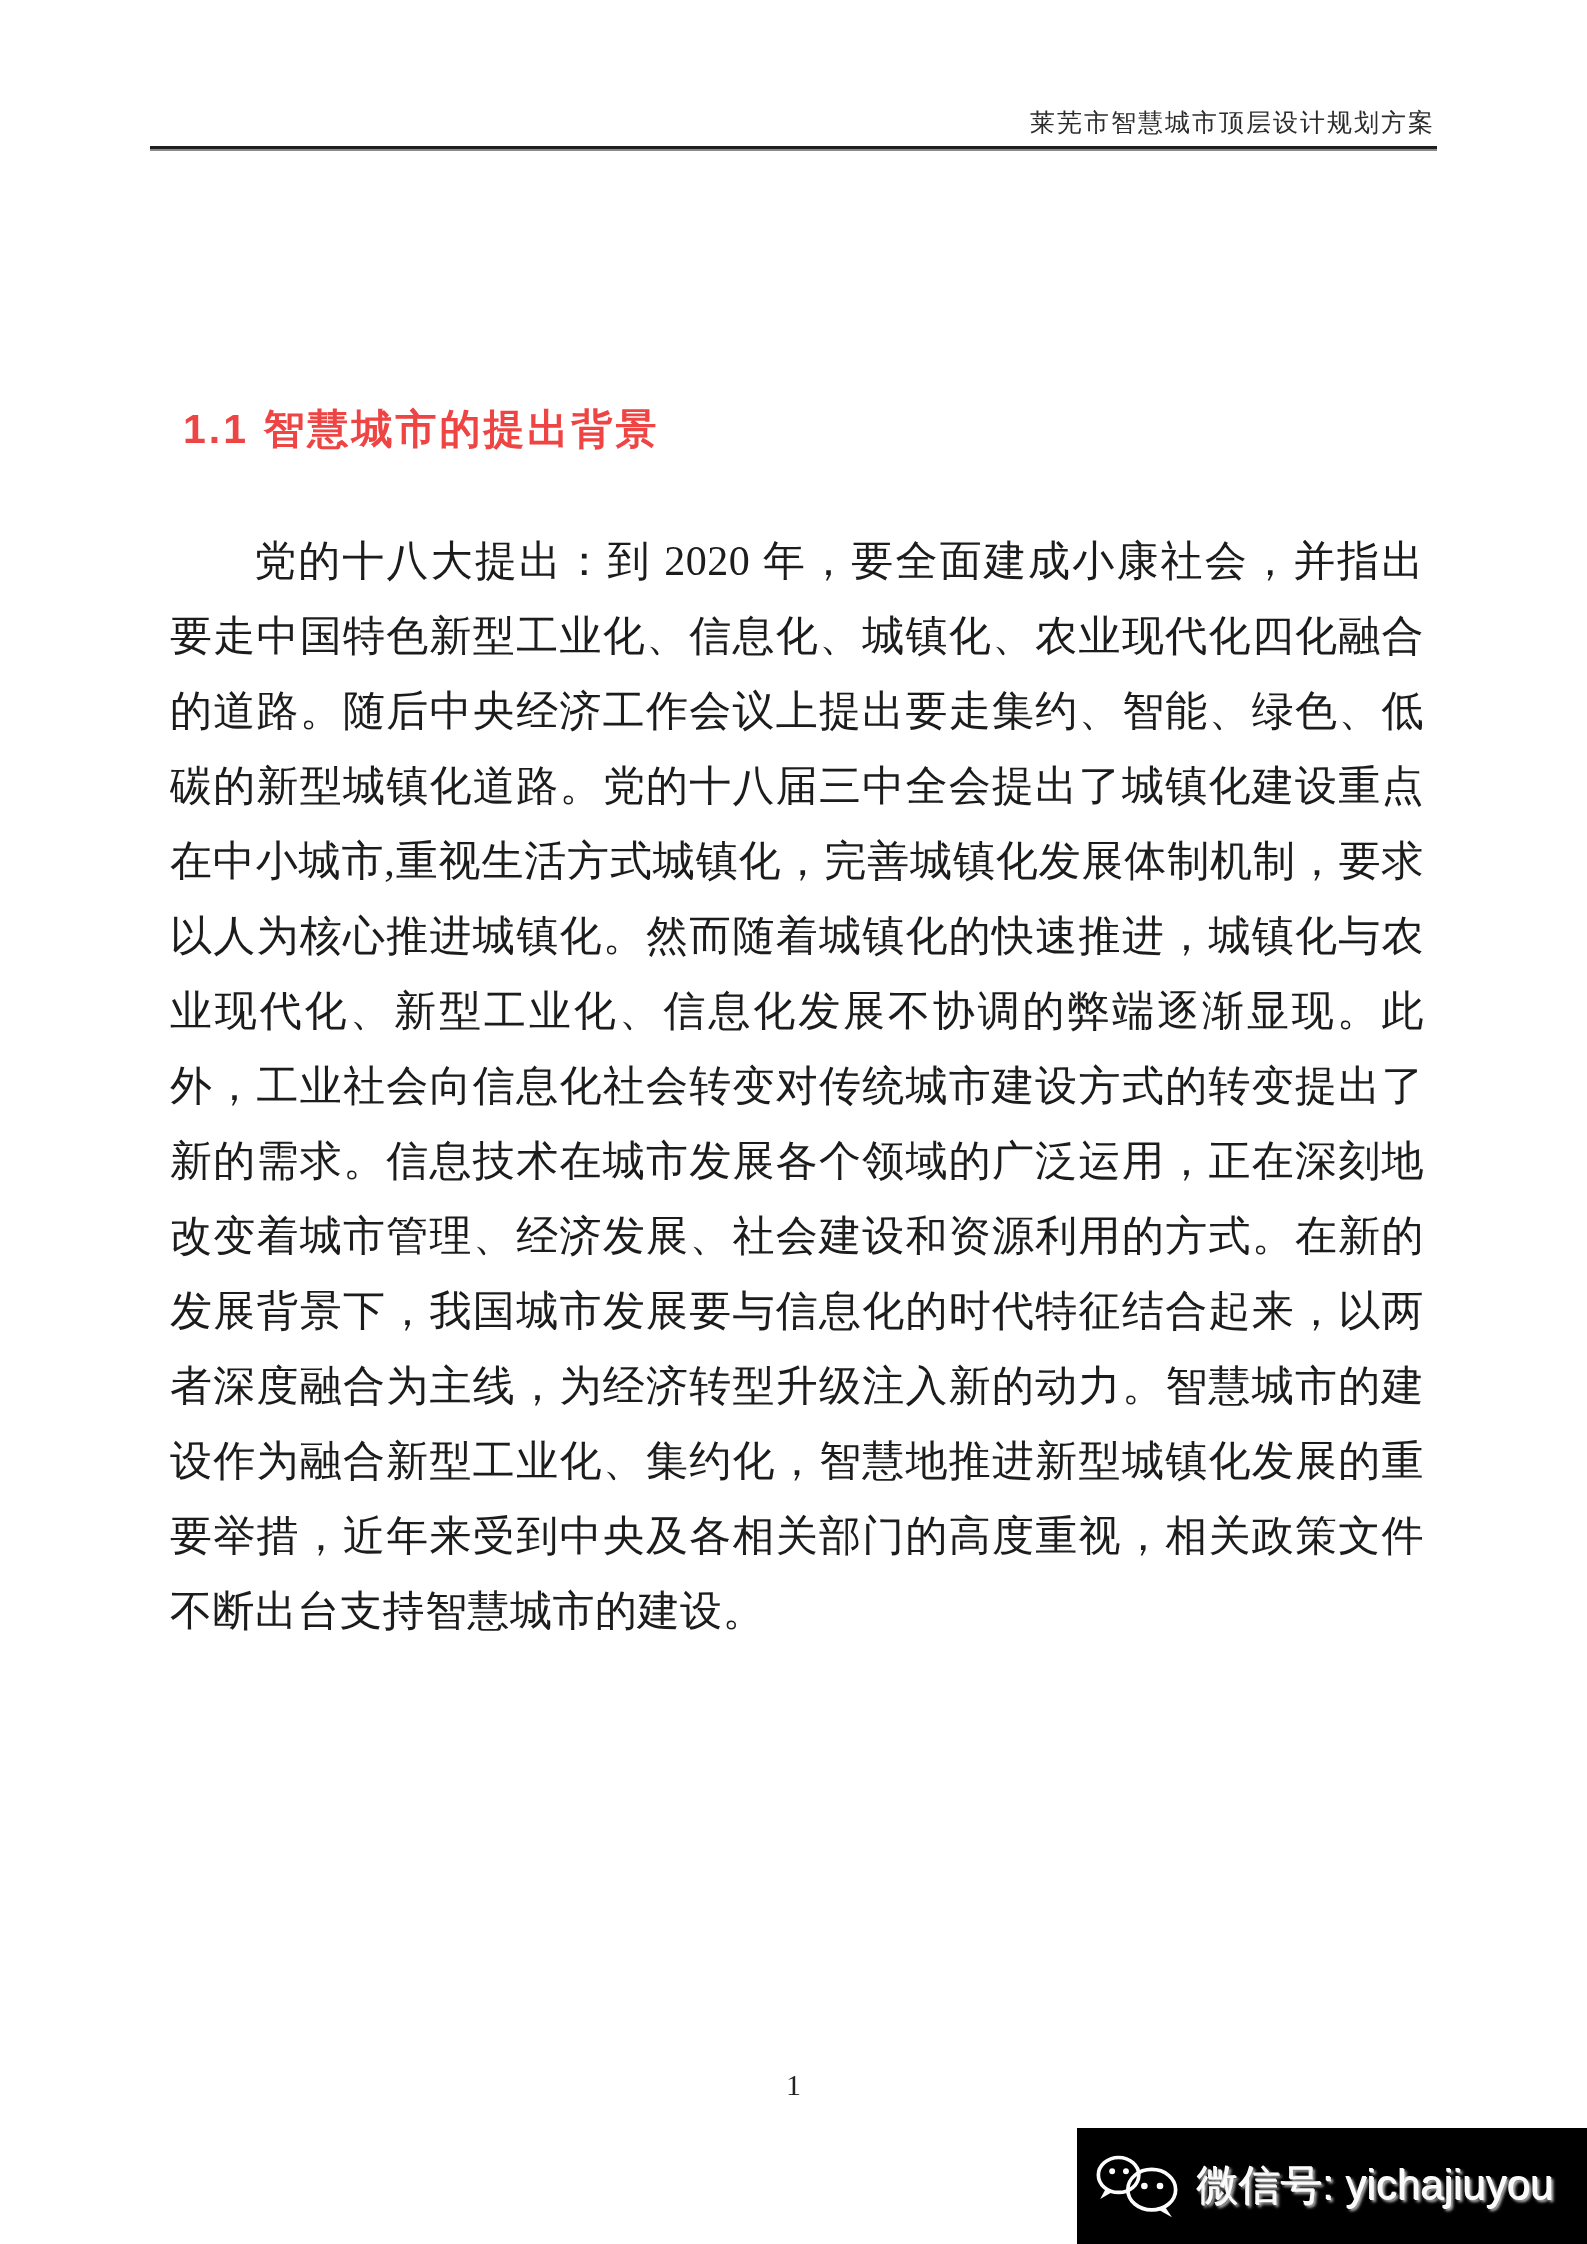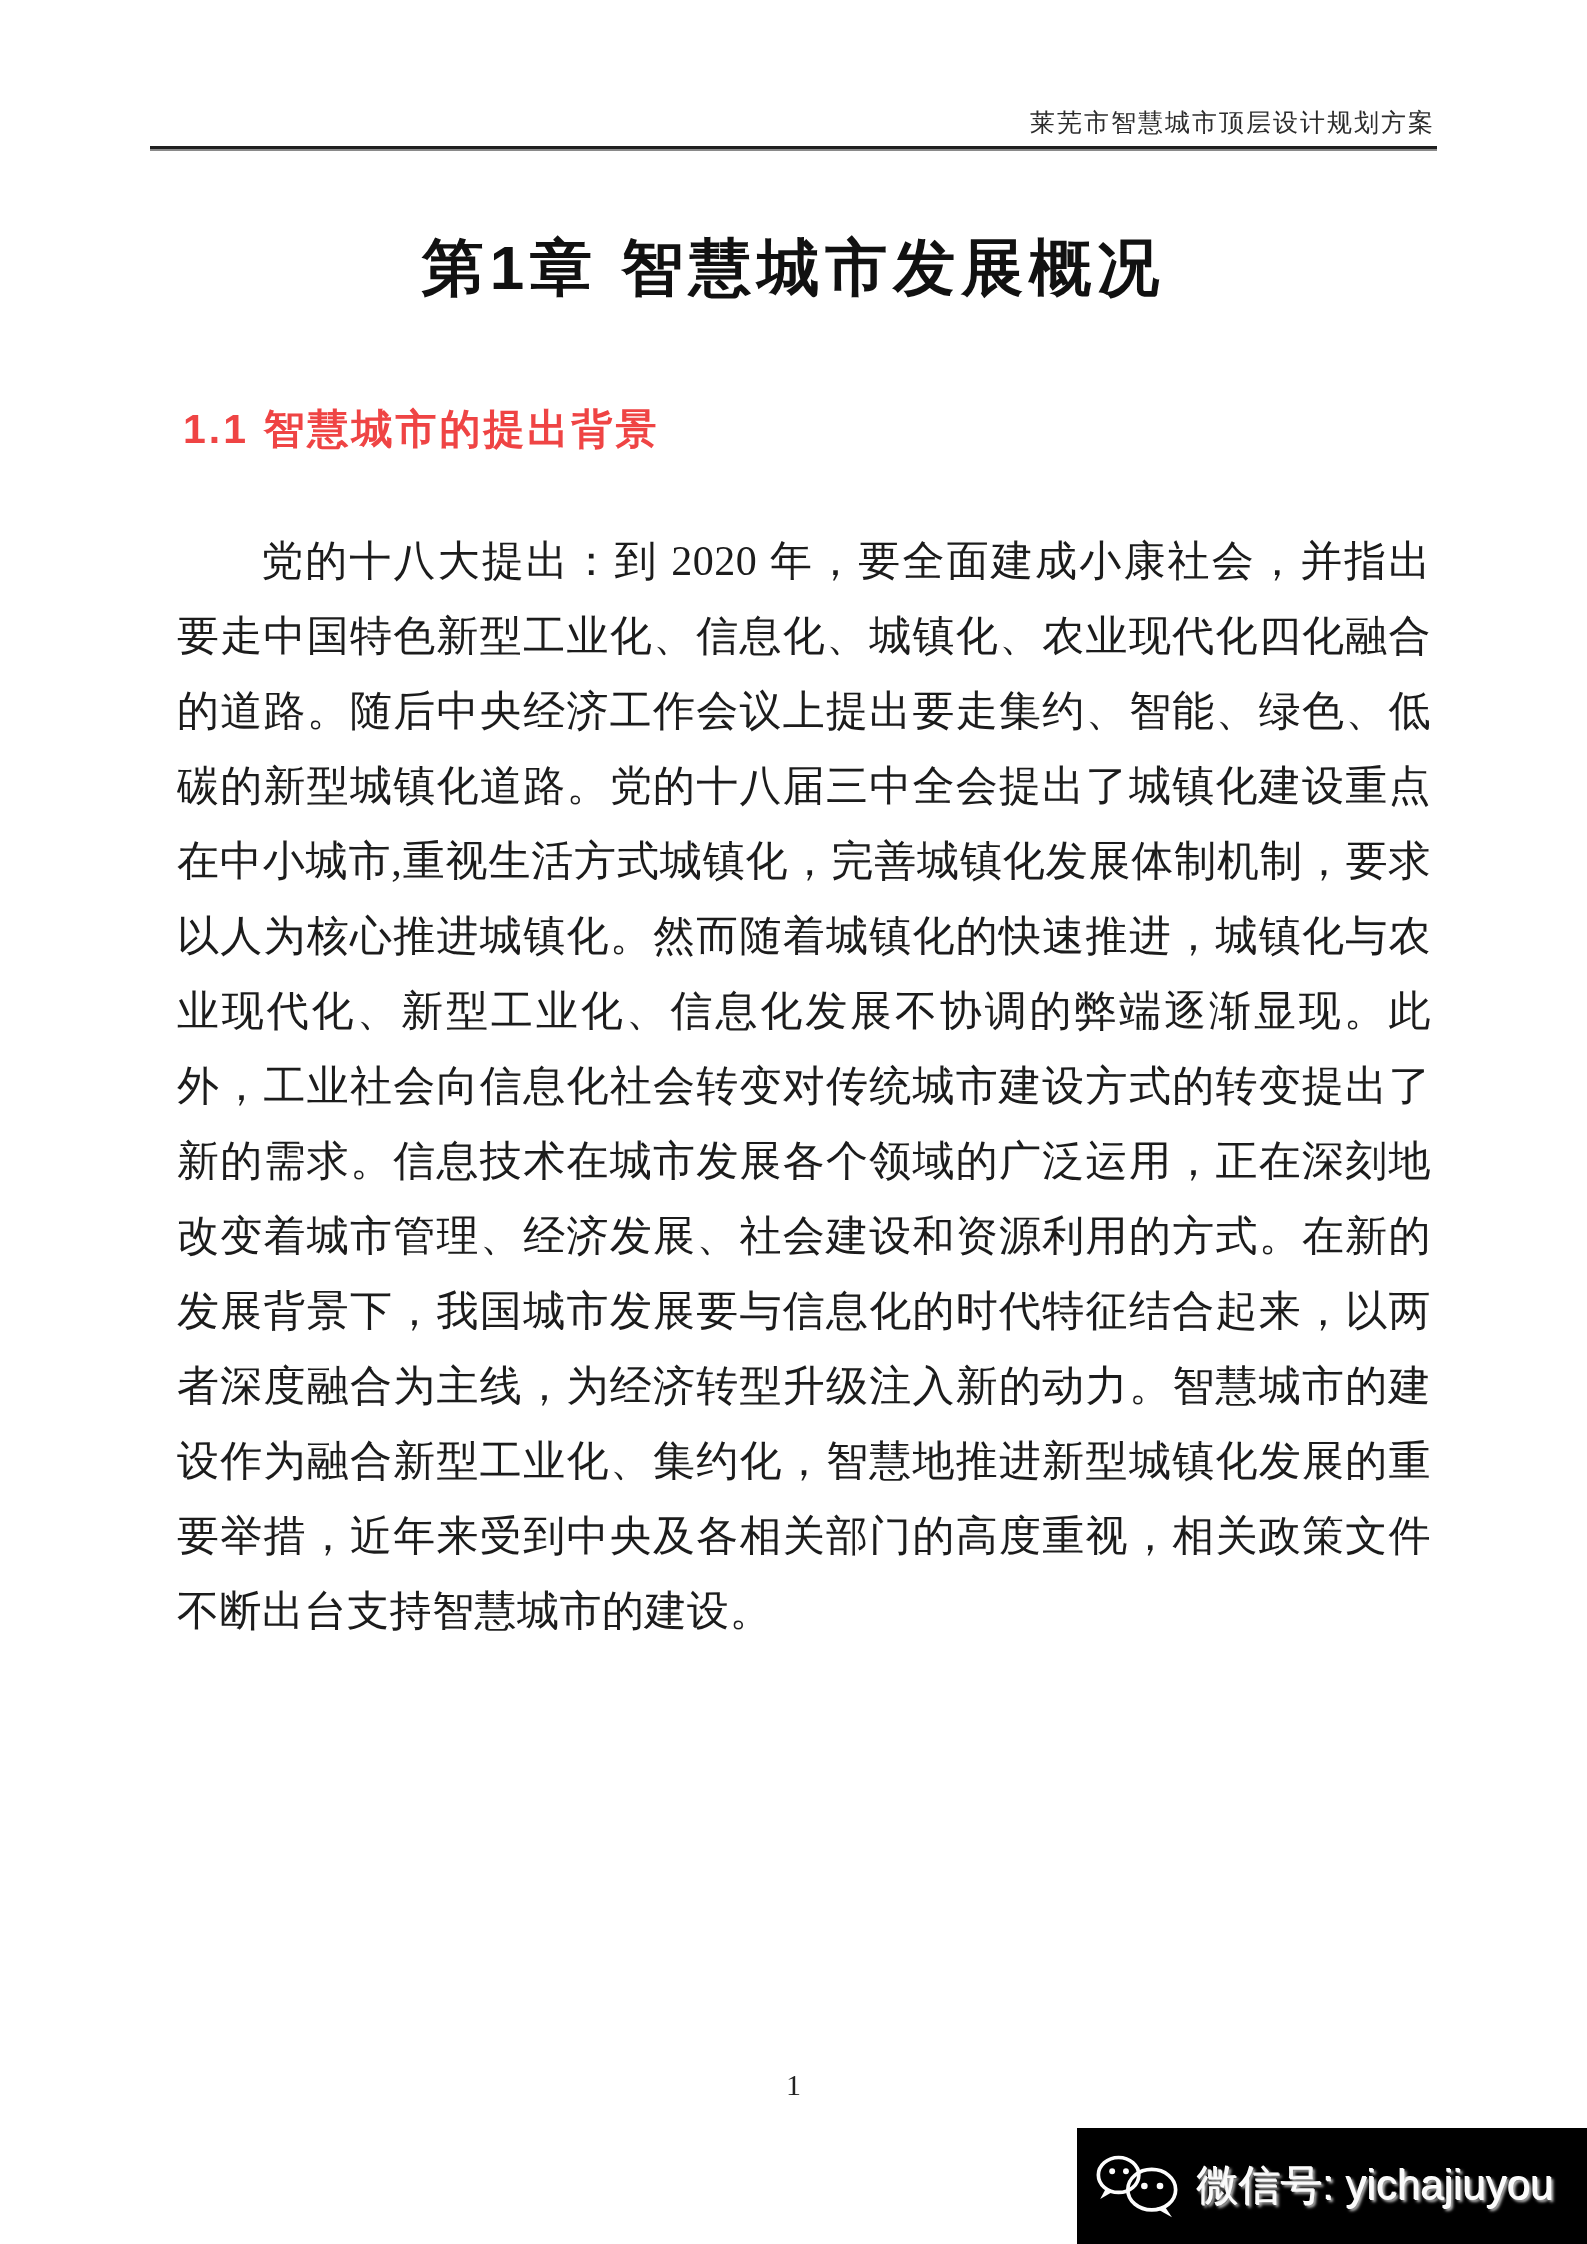--- a/index.html
+++ b/index.html
@@ -49,21 +49,21 @@
     left: 183px;
     font-size: 41px;
     font-weight: bold;
     letter-spacing: 3px;
     color: #ef4444;
     font-family: "Liberation Sans", "DejaVu Sans", sans-serif;
   }
   .body-text {
     position: absolute;
     top: 524px;
-    left: 177px;
+    left: 170px;
     width: 1254px;
   }
   .body-text p {
     font-size: 42px;
     line-height: 75px;
     text-align: justify;
     text-indent: 2em;
     color: #1c1c1c;
     letter-spacing: 0.5px;
   }
@@ -99,21 +99,20 @@
 </style>
 </head>
 <body>
 
 <div class="page">
 
   <div class="doc-header-title">莱芜市智慧城市顶层设计规划方案</div>
 
   <div class="doc-header-rule"></div>
 
-  <div class="chapter-title">第1章 智慧城市发展概况</div>
 
   <div class="section-heading">1.1 智慧城市的提出背景</div>
 
   <div class="body-text">
     <p>党的十八大提出：到 2020 年，要全面建成小康社会，并指出要走中国特色新型工业化、信息化、城镇化、农业现代化四化融合的道路。随后中央经济工作会议上提出要走集约、智能、绿色、低碳的新型城镇化道路。党的十八届三中全会提出了城镇化建设重点在中小城市,重视生活方式城镇化，完善城镇化发展体制机制，要求以人为核心推进城镇化。然而随着城镇化的快速推进，城镇化与农业现代化、新型工业化、信息化发展不协调的弊端逐渐显现。此外，工业社会向信息化社会转变对传统城市建设方式的转变提出了新的需求。信息技术在城市发展各个领域的广泛运用，正在深刻地改变着城市管理、经济发展、社会建设和资源利用的方式。在新的发展背景下，我国城市发展要与信息化的时代特征结合起来，以两者深度融合为主线，为经济转型升级注入新的动力。智慧城市的建设作为融合新型工业化、集约化，智慧地推进新型城镇化发展的重要举措，近年来受到中央及各相关部门的高度重视，相关政策文件不断出台支持智慧城市的建设。</p>
   </div>
 
   <div class="page-number">1</div>
 
   <div class="watermark-bar">

